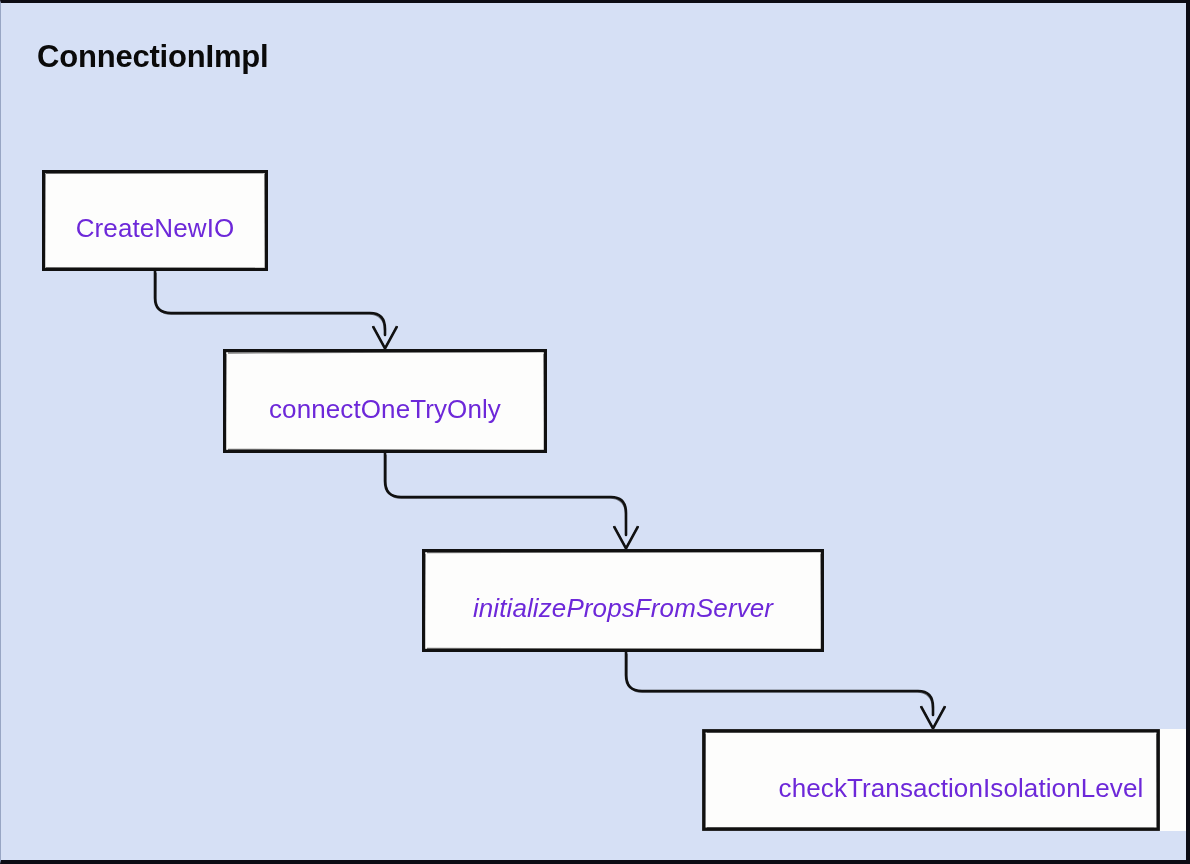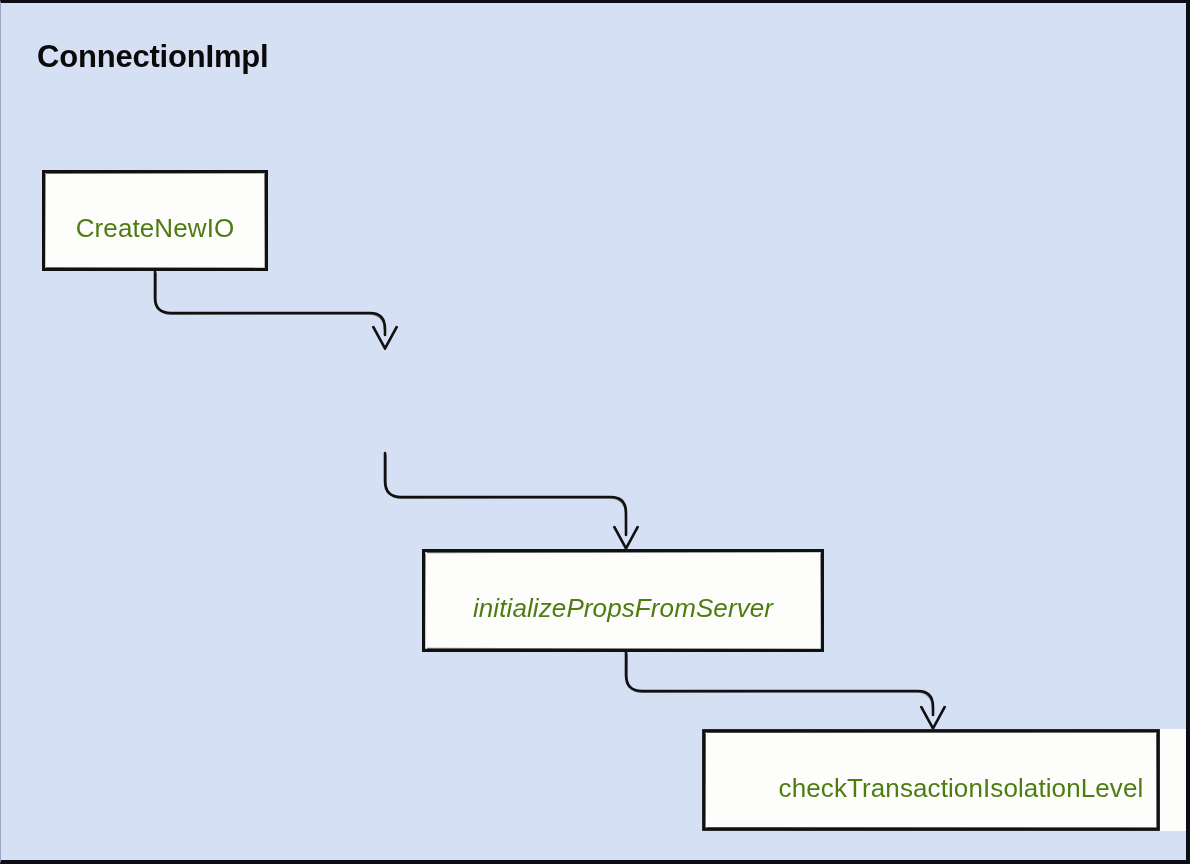--- a/index.html
+++ b/index.html
@@ -52,21 +52,21 @@
   .node-border {
     position: absolute;
     left: 0; top: 0; right: 0; bottom: 0;
     pointer-events: none;
   }
   .node-label {
     position: relative;
     z-index: 3;
     font-family: "Liberation Sans", sans-serif;
     font-size: 26px;
-    color: #4d7c0f;
+    color: #6d28d9;
     white-space: nowrap;
     letter-spacing: 0.1px;
     margin-top: 16px;
   }
   #node-createnewio  { left: 41px;  top: 167px; width: 226px; height: 101px; }
   #node-connectone   { left: 222px; top: 346px; width: 324px; height: 104px; }
   #node-initprops    { left: 421px; top: 546px; width: 402px; height: 103px; font-style: italic; }
   #node-checktxn     { left: 701px; top: 726px; width: 518px; height: 102px; }
 </style>
 </head>
@@ -137,20 +137,30 @@
     <svg class="node-border" viewBox="0 0 226 101" preserveAspectRatio="none" width="226" height="101">
       <rect x="1.6" y="1.6" width="222.8" height="97.8" fill="#fdfdfc" stroke="#111111" stroke-width="3.2"></rect>
       <path d="M 4 3.5 L 221 2.6" fill="none" stroke="#111111" stroke-width="1.2" opacity="0.5"></path>
       <path d="M 4 97.5 L 221 98.4" fill="none" stroke="#111111" stroke-width="1.2" opacity="0.5"></path>
       <path d="M 3.2 4 L 2.4 97" fill="none" stroke="#111111" stroke-width="1.1" opacity="0.45"></path>
       <path d="M 222.6 4 L 223.4 97" fill="none" stroke="#111111" stroke-width="1.1" opacity="0.45"></path>
     </svg>
     <span class="node-label">CreateNewIO</span>
   </div>
 
+  <div class="node" id="node-connectone">
+    <svg class="node-border" viewBox="0 0 324 104" preserveAspectRatio="none" width="324" height="104">
+      <rect x="1.6" y="1.6" width="320.8" height="100.8" fill="#fdfdfc" stroke="#111111" stroke-width="3.2"></rect>
+      <path d="M 5 4 L 318 2.4" fill="none" stroke="#111111" stroke-width="1.4" opacity="0.55"></path>
+      <path d="M 5 100.4 L 318 101.8" fill="none" stroke="#111111" stroke-width="1.4" opacity="0.55"></path>
+      <path d="M 3.2 5 L 2.2 99" fill="none" stroke="#111111" stroke-width="1.1" opacity="0.45"></path>
+      <path d="M 320.8 5 L 321.8 99" fill="none" stroke="#111111" stroke-width="1.1" opacity="0.45"></path>
+    </svg>
+    <span class="node-label">connectOneTryOnly</span>
+  </div>
 
   <div class="node" id="node-initprops">
     <svg class="node-border" viewBox="0 0 402 103" preserveAspectRatio="none" width="402" height="103">
       <rect x="1.6" y="1.6" width="398.8" height="99.8" fill="#fdfdfc" stroke="#111111" stroke-width="3.2"></rect>
       <path d="M 5 3.6 L 396 2.4" fill="none" stroke="#111111" stroke-width="1.4" opacity="0.55"></path>
       <path d="M 5 99.4 L 396 100.6" fill="none" stroke="#111111" stroke-width="1.4" opacity="0.55"></path>
       <path d="M 3.2 5 L 2.2 98" fill="none" stroke="#111111" stroke-width="1.1" opacity="0.45"></path>
       <path d="M 398.8 5 L 399.8 98" fill="none" stroke="#111111" stroke-width="1.1" opacity="0.45"></path>
     </svg>
     <span class="node-label">initializePropsFromServer</span>

